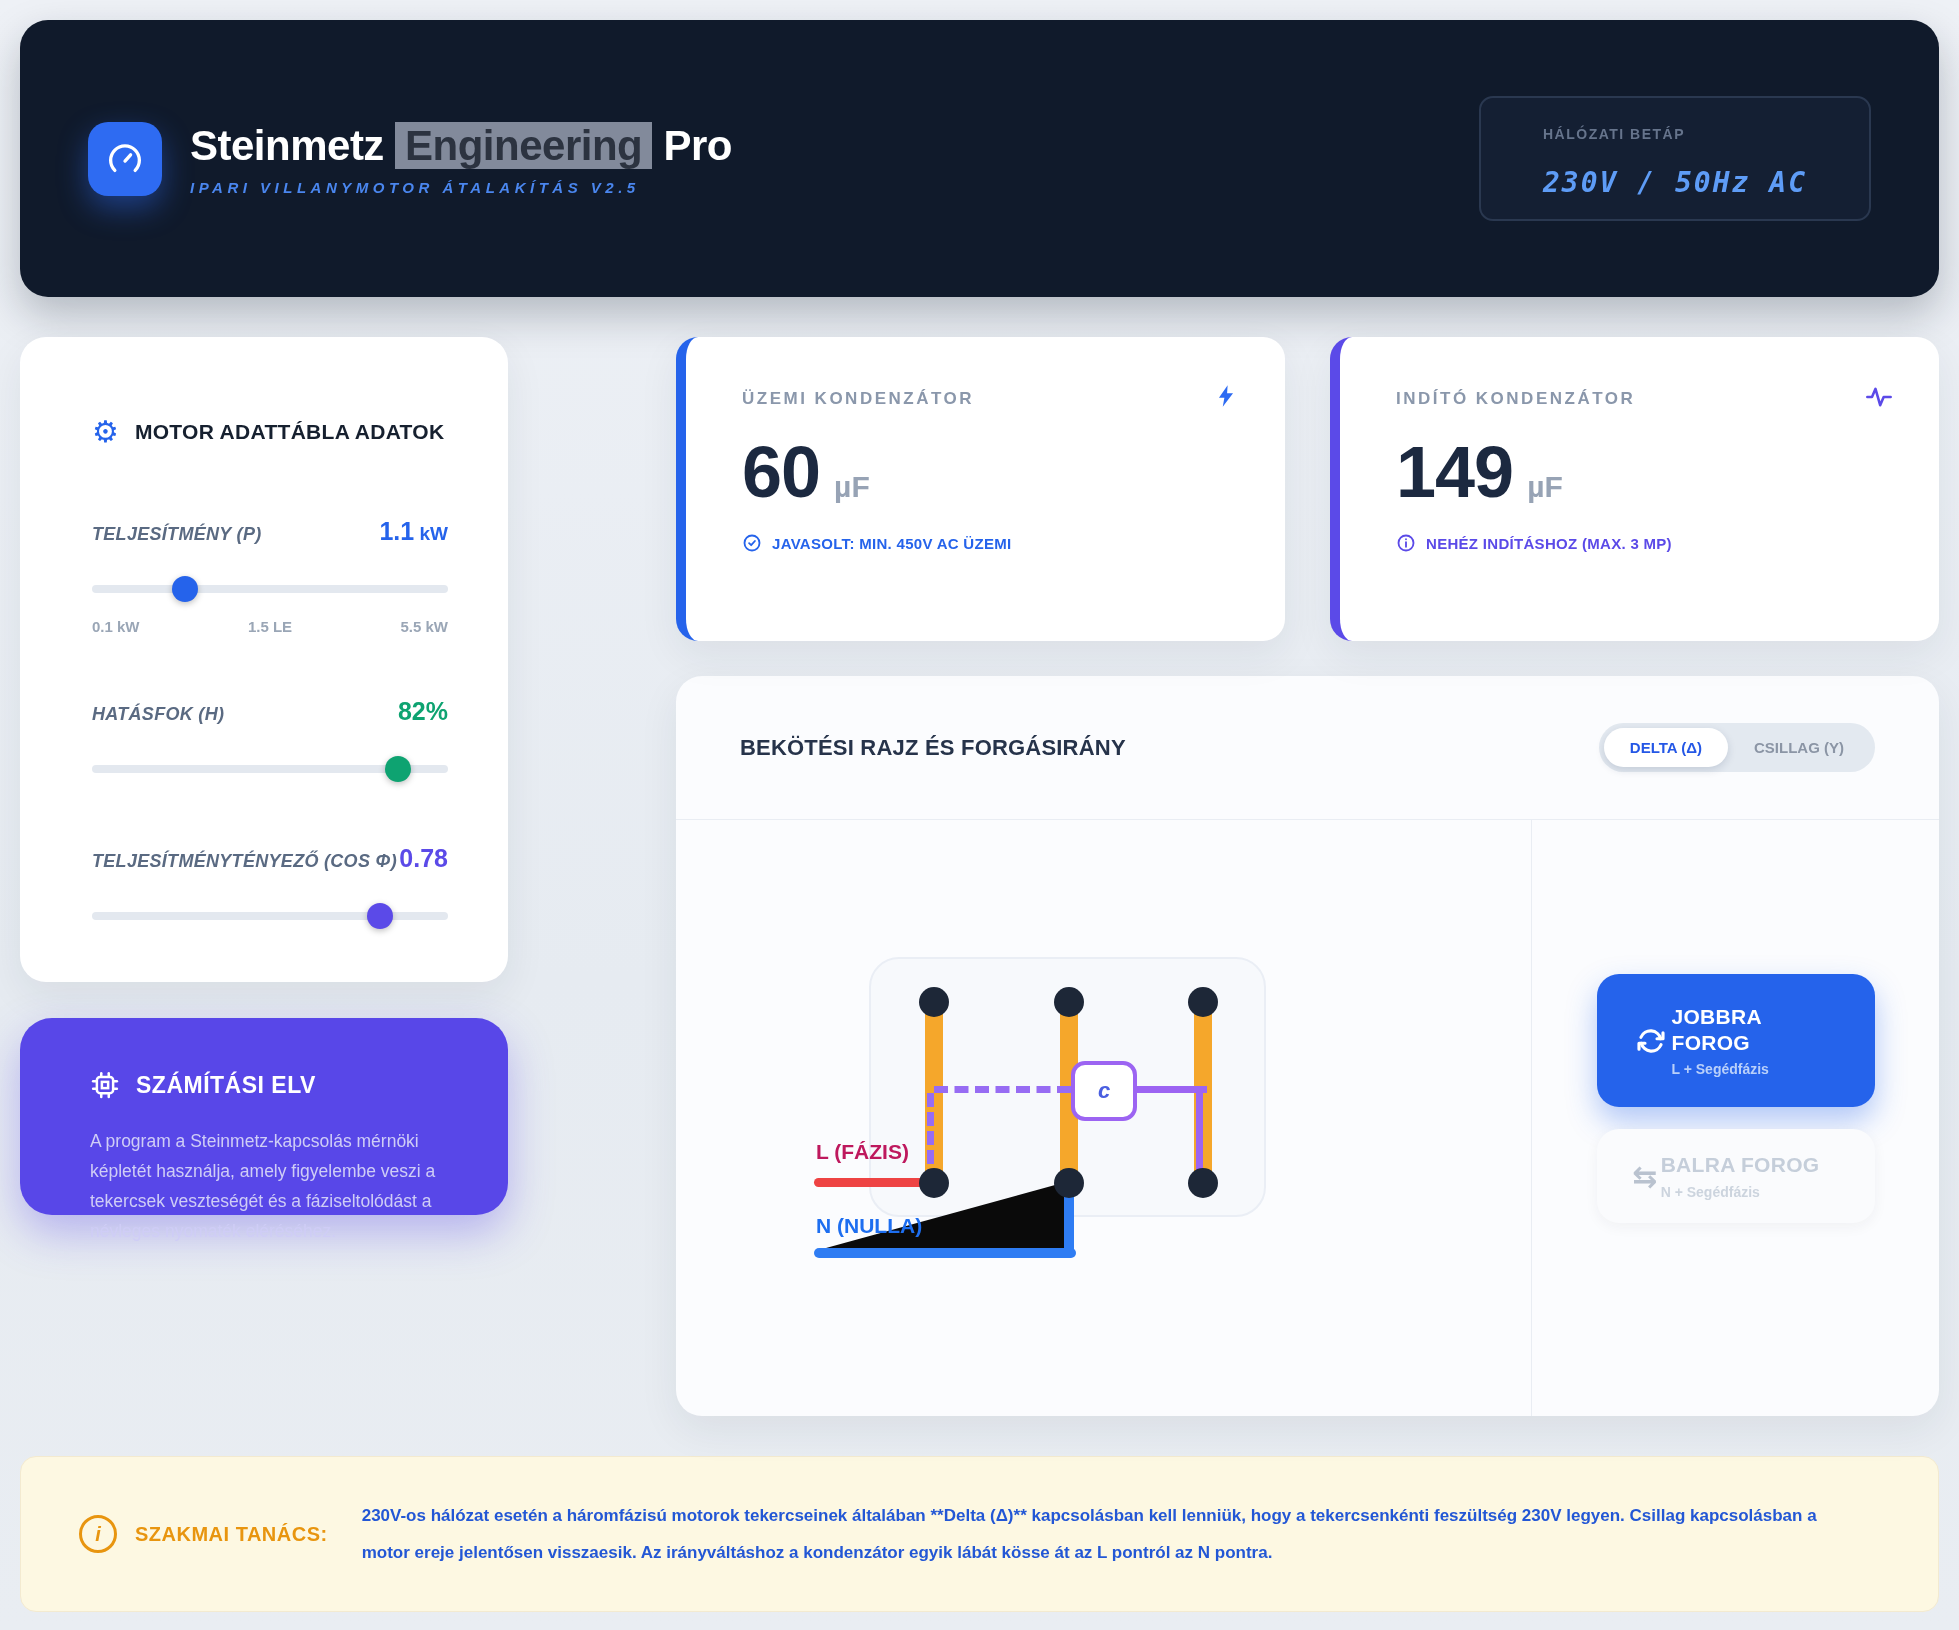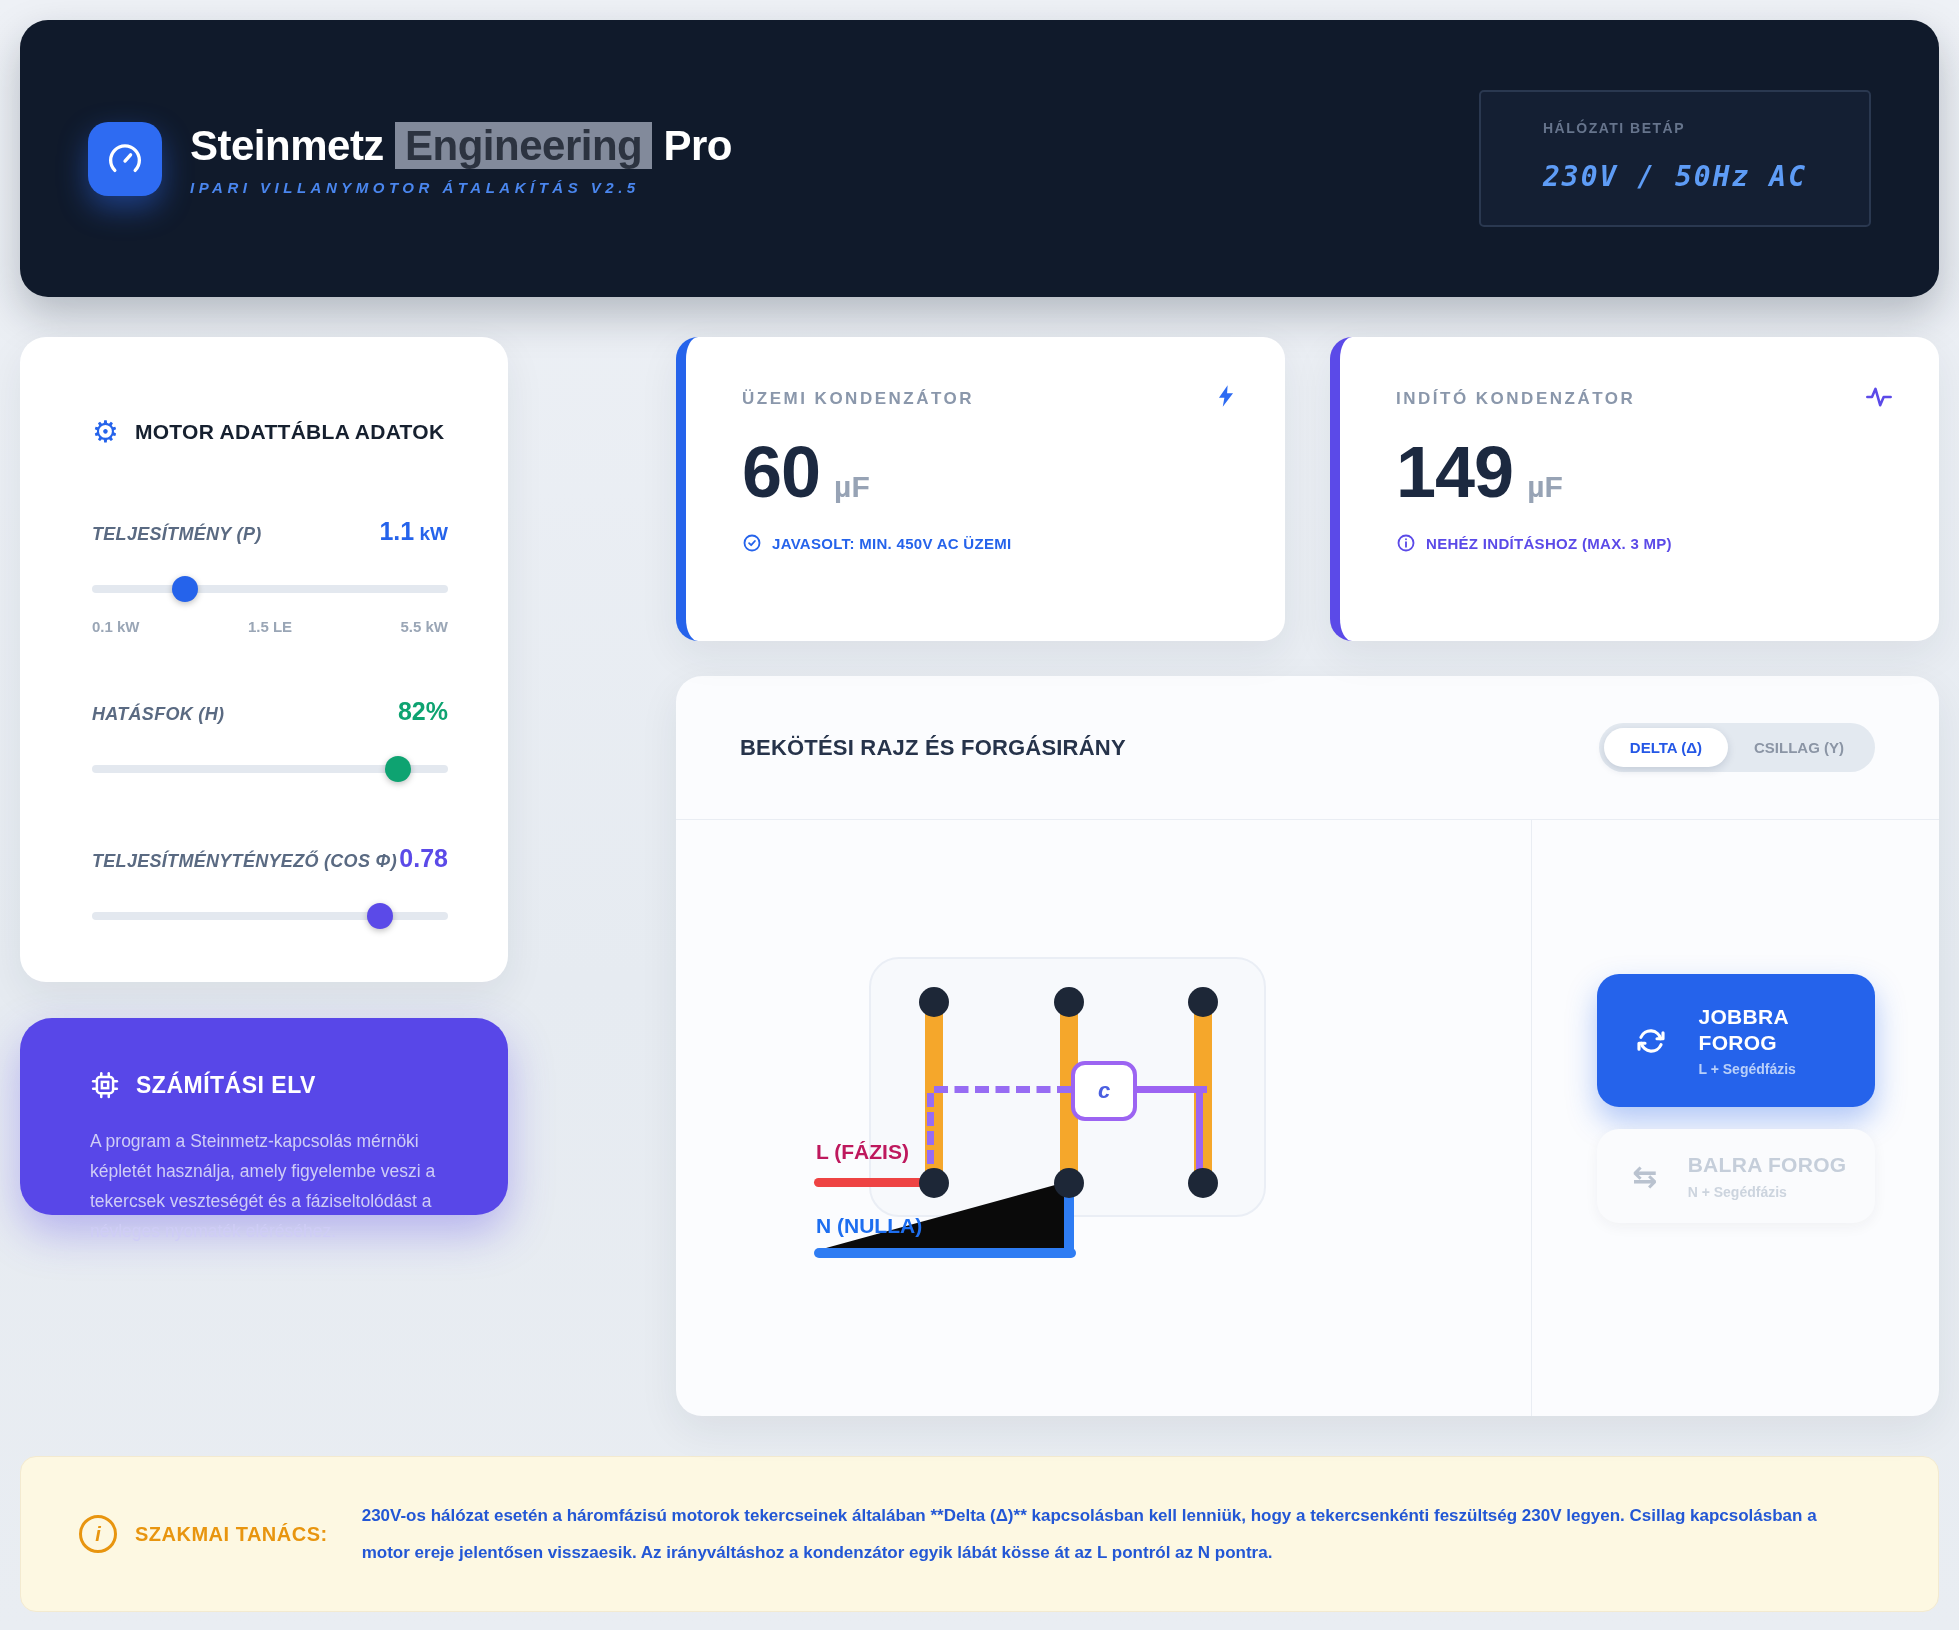--- a/index.html
+++ b/index.html
@@ -19,22 +19,22 @@
   .brand { display:flex; align-items:center; gap:28px; }
   .logo {
     width:74px; height:74px; border-radius:20px; background:#2e6bf2;
     display:flex; align-items:center; justify-content:center;
     box-shadow:0 12px 30px rgba(46,107,242,.45);
   }
   .app-title { font-size:42px; font-weight:900; color:#ffffff; letter-spacing:-.5px; }
   .app-title .hl { background:#828a9b; color:#2c3340; padding:0 10px; }
   .app-subtitle { margin-top:9px; font-size:15px; font-weight:800; color:#4a86ee; letter-spacing:4.5px;font-style:italic; }
   .mains-box {
-    border:2px solid #2a3850; border-radius:5px; background:#141f33;
-    padding:28px 62px 32px 62px; min-width:358px;
+    border:2px solid #2a3850; border-radius:14px; background:#141f33;
+    padding:28px 62px 20px 62px; min-width:358px;
   }
   .mains-label { font-size:14px; font-weight:700; color:#66748c; letter-spacing:1.5px; }
   .mains-value {
     margin-top:24px; font-family:"DejaVu Sans Mono", monospace; font-style:italic;
     font-weight:bold; font-size:28px; color:#5e9cf6; letter-spacing:2px;
   }
   
   .content { display:grid; grid-template-columns:488px 1fr; column-gap:168px; margin-top:40px; }
   .card { background:#ffffff; border-radius:26px; box-shadow:0 14px 40px rgba(30,41,59,.07); }
   
@@ -92,21 +92,21 @@
   .solid-h { position:absolute; left:461px; top:266px; width:70px; height:7px; background:#9c64f2; z-index:3; }
   .solid-v { position:absolute; left:520px; top:273px; width:7px; height:92px; background:#9c64f2; z-index:3; }
   .cap-box { position:absolute; left:395px; top:241px; width:66px; height:60px; background:#ffffff; border:4px solid #9c64f2; border-radius:14px; z-index:7; display:flex; align-items:center; justify-content:center; font-size:22px; font-weight:bold; font-style:italic; color:#4a5fe0; }
   .wedge { position:absolute; left:150px; top:362px; width:240px; height:66px; background:#0a0a0a; clip-path:polygon(0 100%,100% 100%,100% 0); z-index:4; }
   .line-red { position:absolute; left:138px; top:358px; width:124px; height:9px; background:#ee4343; border-radius:5px; z-index:5; }
   .line-blue-h { position:absolute; left:138px; top:428px; width:262px; height:10px; background:#2e7cf3; border-radius:5px; z-index:5; }
   .line-blue-v { position:absolute; left:388px; top:362px; width:10px; height:70px; background:#2e7cf3; z-index:5; }
   .lbl-phase { position:absolute; left:140px; top:320px; font-size:21px; font-weight:900; color:#be185d; z-index:8; }
   .lbl-neutral { position:absolute; left:140px; top:394px; font-size:21px; font-weight:900; color:#1d6ef0; z-index:8; }
   
-  .rot-btn { width:278px; border-radius:22px; display:flex; align-items:center; gap:30px; padding-left:36px; cursor:pointer; }
+  .rot-btn { width:278px; border-radius:22px; display:flex; align-items:center; gap:3px; padding-left:36px; cursor:pointer; }
   .rot-btn.primary { height:133px; background:#2563eb; box-shadow:0 14px 30px rgba(37,99,235,.35); }
   .rot-btn.secondary { height:94px; background:#fafbfd; box-shadow:0 4px 14px rgba(30,41,59,.05); }
   .rot-title { font-size:21px; font-weight:900; letter-spacing:.3px; line-height:1.25; }
   .rot-btn.primary .rot-title { color:#ffffff; width:130px; }
   .rot-btn.secondary .rot-title { color:#c5ceda; }
   .rot-sub { margin-top:5px; font-size:14px; font-weight:700; }
   .rot-btn.primary .rot-sub { color:#b9d0fa; }
   .rot-btn.secondary .rot-sub { color:#ccd4de; }
   .swap-glyph { font-family:"DejaVu Sans", sans-serif; font-size:30px; color:#b9c2cf; font-weight:bold; }
   

